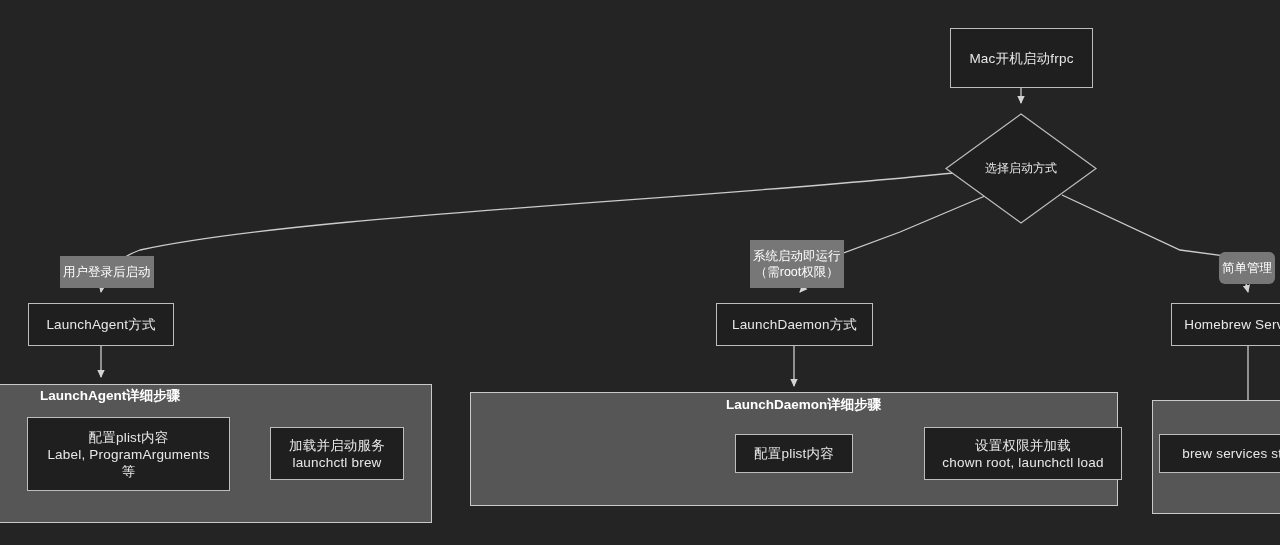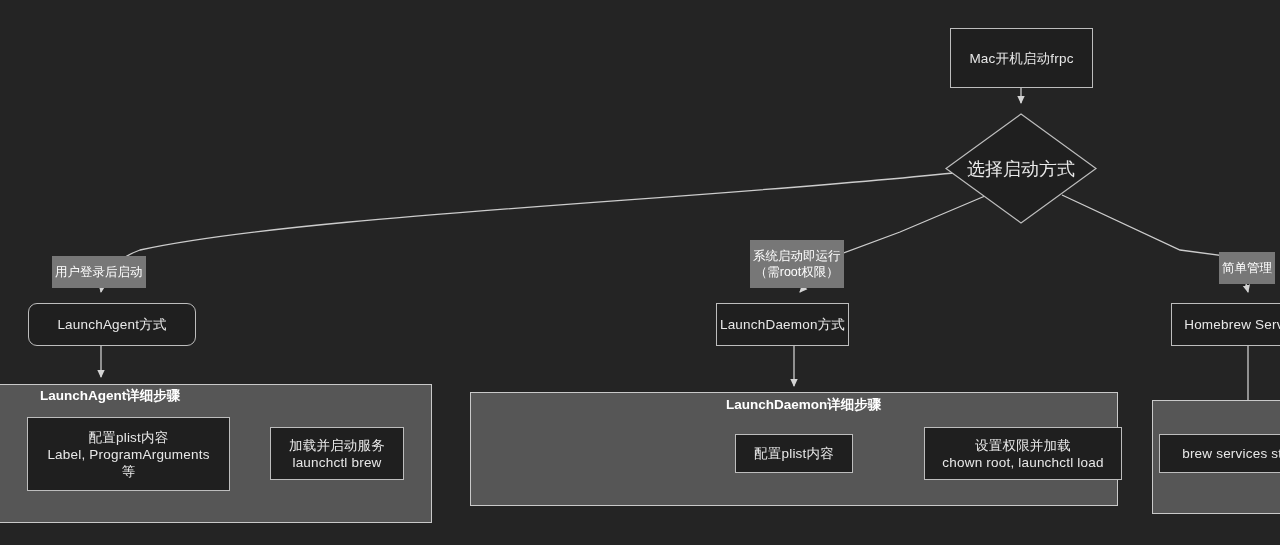--- a/index.html
+++ b/index.html
@@ -43,21 +43,21 @@
   .diamond-wrap {
     position: absolute;
   }
   .diamond-wrap svg { position: absolute; left: 0; top: 0; }
   .diamond-wrap .dlabel {
     position: absolute;
     left: 0; top: 0;
     width: 100%; height: 100%;
     display: flex; align-items: center; justify-content: center;
     color: #e8e8e8;
-    font-size: 18px;
+    font-size: 12px;
     white-space: nowrap;
   }
 
   .cluster {
     position: absolute;
     box-sizing: border-box;
     background: #565656;
     border: 1px solid #c9c9c9;
   }
   .cluster-title {
@@ -113,40 +113,40 @@
     </div>
   </div>
 
   <div class="diamond-wrap" style="left:944px; top:112px; width:154px; height:113px;">
     <svg width="154" height="113">
       <polygon points="77,2 152,56.5 77,111 2,56.5" fill="#1f1f1f" stroke="#bdbdbd" stroke-width="1.2"></polygon>
     </svg>
     <div class="dlabel">选择启动方式</div>
   </div>
 
-  <div class="edge-label" style="left:52px; top:256px;text-align:center;">
+  <div class="edge-label" style="left:60px; top:256px;text-align:center;">
     <div>用户登录后启动</div>
   </div>
 
   <div class="edge-label" style="left:750px; top:240px;">
     <div>系统启动即运行</div>
     <div>（需root权限）</div>
   </div>
 
-  <div class="edge-label" style="left:1219px; top:252px;">
+  <div class="edge-label" style="left:1219px; top:252px;border-radius:6px;">
     <div>简单管理</div>
   </div>
 
-  <div class="node" style="left:28px; top:303px; width:168px; height:43px;border-radius:9px;">
+  <div class="node" style="left:28px; top:303px; width:146px; height:43px;">
     <div class="lines">
       <div>LaunchAgent方式</div>
     </div>
   </div>
 
-  <div class="node" style="left:716px; top:303px; width:133px; height:43px;">
+  <div class="node" style="left:716px; top:303px; width:157px; height:43px;">
     <div class="lines">
       <div>LaunchDaemon方式</div>
     </div>
   </div>
 
   <div class="node" style="left:1171px; top:303px; width:178px; height:43px;">
     <div class="lines">
       <div>Homebrew Services方式</div>
     </div>
   </div>

